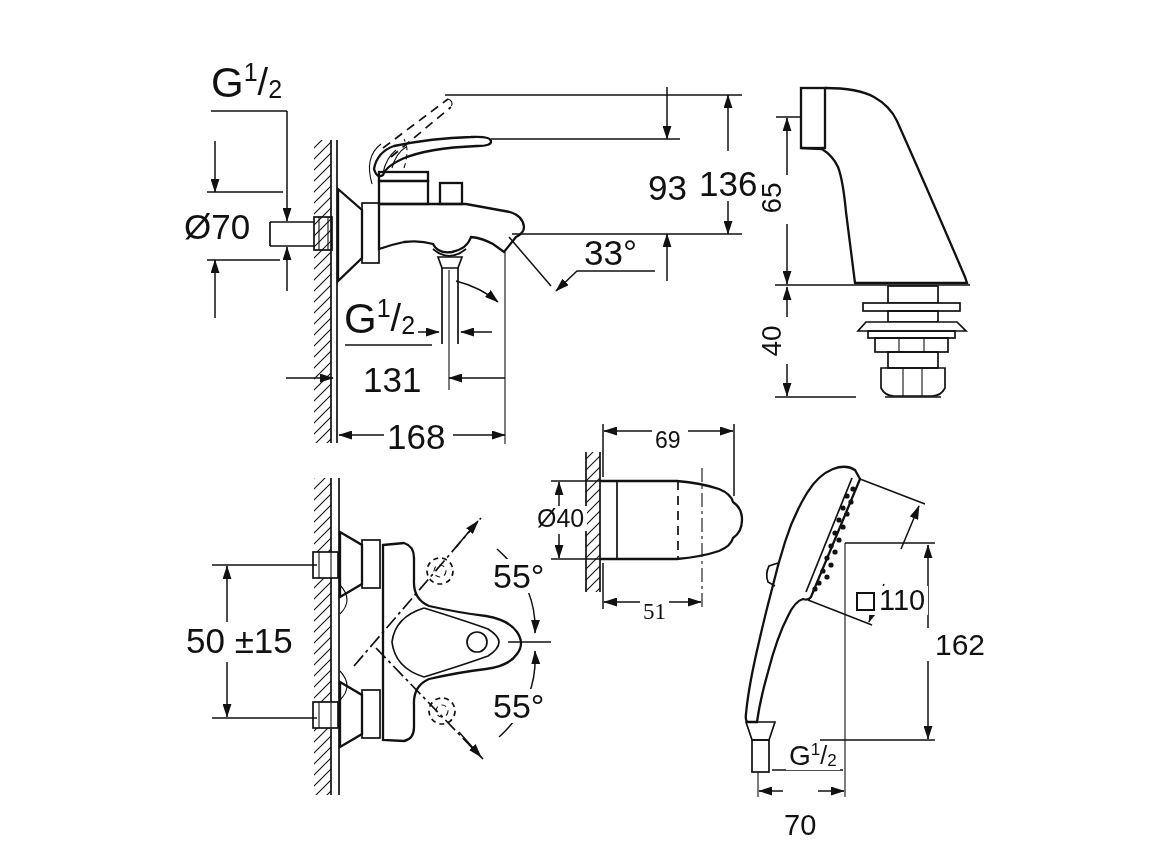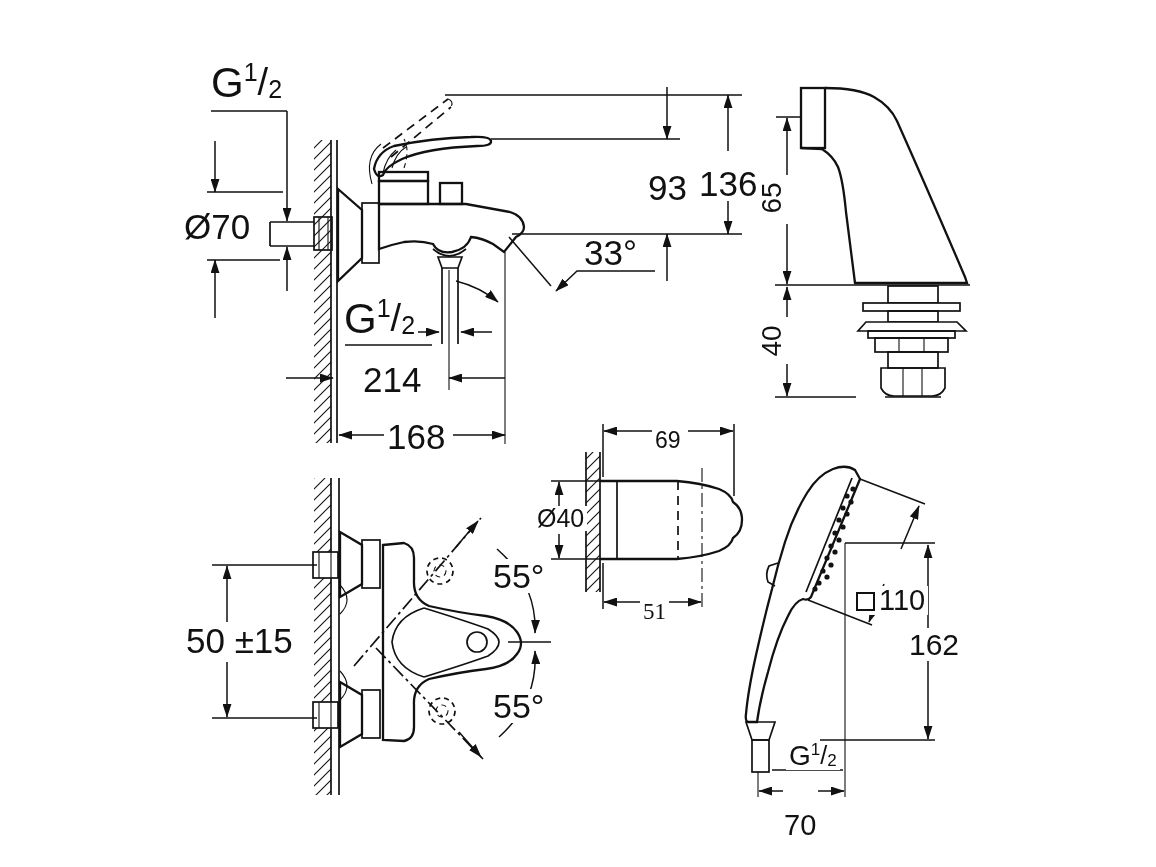--- a/index.html
+++ b/index.html
@@ -13,21 +13,21 @@
   .thin{stroke-width:1.1;}
   .dim{stroke-width:1.5;}
   .dash{stroke-dasharray:9 6;}
   .dashsm{stroke-dasharray:5 4;}
   .cdash{stroke-dasharray:14 4 3 4;}
   .fillw{fill:#fff;}
   .lbl{position:absolute;line-height:1;white-space:nowrap;background:#fff;padding:0 3px;
        font-family:"Liberation Sans",sans-serif;color:#111;}
   .s35{font-size:35px;}
   .s34{font-size:34px;}
-  .s30{font-size:30px;}
+  .s30{font-size:30px;margin-left:26px;}
   .s29{font-size:29px;margin-top:35px;}
   .s28{font-size:28px;}
   .s25{font-size:25px;}
   .s23{font-size:23px;margin-top:8px;}
   .rot{transform:rotate(-90deg);transform-origin:50% 50%;text-align:center;}
   .gfrac .base{font-size:42px;}
   .gfrac .num{font-size:25px;vertical-align:16px;}
   .gfrac .slash{font-size:38px;vertical-align:2px;}
   .gfrac .den{font-size:25px;vertical-align:-1px;}
   .gfrac.small .base{font-size:28px;}
@@ -286,21 +286,21 @@
 
 <div class="lbl gfrac" style="left:208px;top:60px;"><span class="base">G</span><span class="num">1</span><span class="slash">/</span><span class="den">2</span></div>
 
 <div class="lbl s35" style="left:181px;top:209px;">Ø70</div>
 <div class="lbl s35" style="left:645px;top:170px;">93</div>
 <div class="lbl s35" style="left:696px;top:147px;margin-top:19px;">136</div>
 <div class="lbl s35" style="left:581px;top:235px;">33°</div>
 
 <div class="lbl gfrac" style="left:341px;top:296px;"><span class="base">G</span><span class="num">1</span><span class="slash">/</span><span class="den">2</span></div>
 
-<div class="lbl s35" style="left:360px;top:362px;">214</div>
+<div class="lbl s35" style="left:360px;top:362px;">131</div>
 <div class="lbl s35" style="left:384px;top:419px;">168</div>
 
 <div class="lbl s28 rot" style="left:751px;top:182px;width:40px;height:32px;">65</div>
 <div class="lbl s28 rot" style="left:751px;top:325px;width:40px;height:32px;">40</div>
 
 <div class="lbl s23" style="left:652px;top:421px;">69</div>
 <div class="lbl s25" style="left:534px;top:506px;">Ø40</div>
 <div class="lbl s23" style="left:640px;top:592px;font-family:Liberation Serif, serif;">51</div>
 
 <div class="lbl s35" style="left:183px;top:623px;">50 ±15</div>

